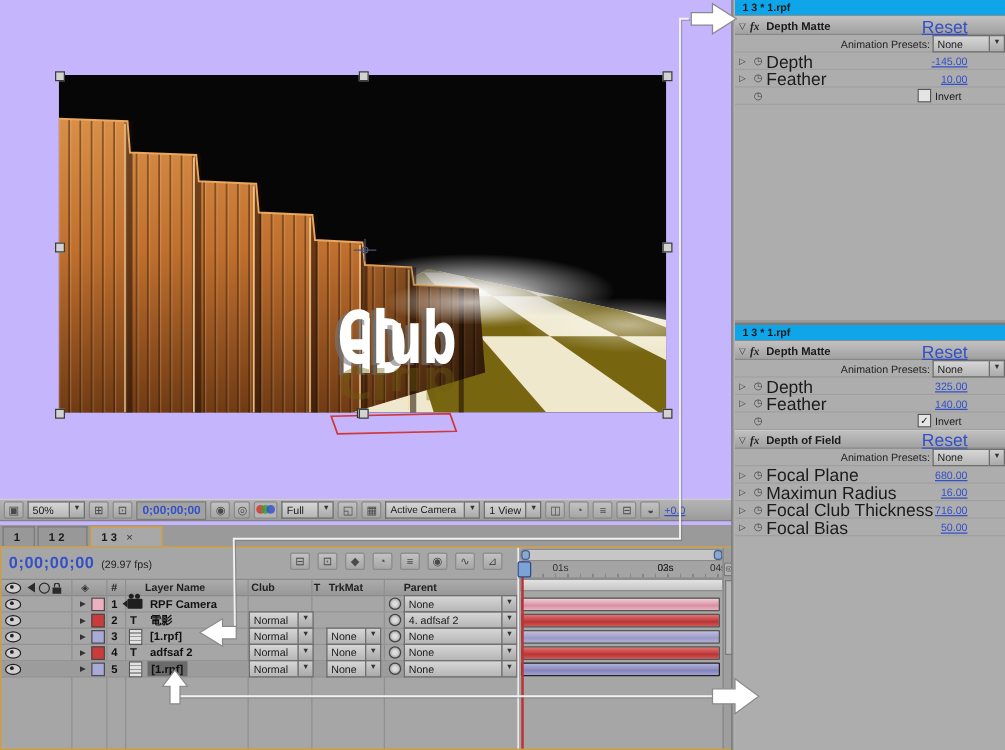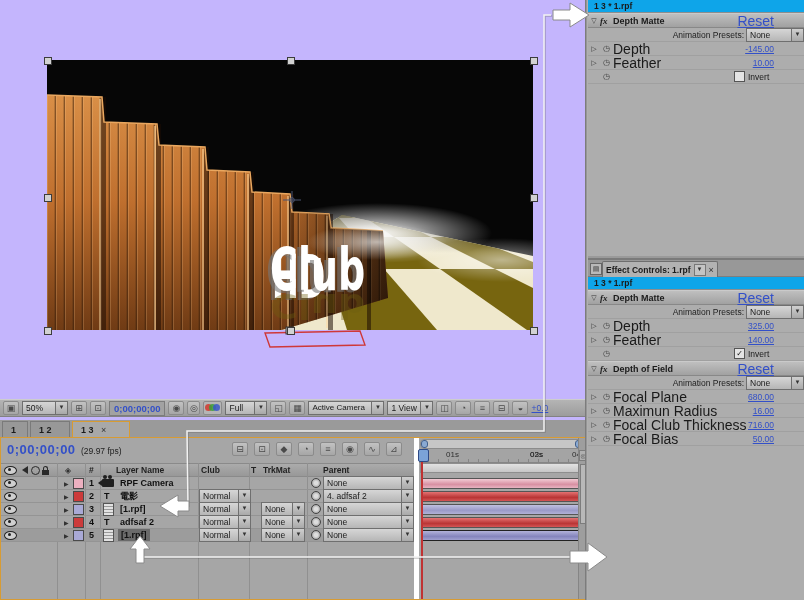--- a/index.html
+++ b/index.html
@@ -61,21 +61,21 @@
          background:#1f1f1f;box-shadow:5px 0 0 #1f1f1f;}
   .ftic{width:9px;height:11px;background:#e2e2e2;border:1px solid #555;
         background-image:repeating-linear-gradient(#e2e2e2 0 2px,#9a9a9a 2px 3px);}
   .tlic{font-weight:bold;font-size:9px;color:#111;}
   .lname{font-weight:bold;font-size:9px;color:#101010;white-space:nowrap;}
   .namechip{background:#6a6a6a;padding:0 3px;}
   .exp{font-size:6px;color:#333;}
   .whip{width:8px;height:8px;border:1px solid #444;border-radius:50%;background:radial-gradient(#ddd 30%,#888);}
   .hlabel{font-weight:bold;font-size:8.5px;color:#222;}
   
-  #tlright{position:absolute;left:413px;top:0;bottom:0;width:164px;border-left:5px solid #ffffff;}
+  #tlright{position:absolute;left:413px;top:0;bottom:0;width:164px;border-left:1px solid #ffffff;}
   #nav{position:absolute;left:1px;top:1px;width:161px;height:8px;background:#c6c6c6;border:1px solid #8b8b8b;border-radius:4px;}
   .navcap{position:absolute;top:0;width:7px;height:8px;background:#89a9d2;border-radius:3px;border:1px solid #44618c;box-sizing:border-box;}
   #ruler{position:absolute;left:0;top:11px;width:164px;height:13px;background:#a4a4a4;border-bottom:1px solid #868686;}
   #ruler::after{content:"";position:absolute;left:0;bottom:0;width:100%;height:3px;
         background:repeating-linear-gradient(90deg,transparent 0 9px,#858585 9px 10px);}
   .rlab{position:absolute;top:1px;font-size:8px;color:#2e2e2e;}
   #workarea{position:absolute;left:1px;top:25px;width:161px;height:8px;background:linear-gradient(#e2e2e2,#c6c6c6);
         border:1px solid #8e8e8e;}
   .lbar{position:absolute;left:2px;width:159px;height:11px;border:1px solid #555;box-sizing:border-box;border-radius:1px;}
   .bar-pink{background:linear-gradient(#f2cbd4,#d890a3 60%,#e7b3c1);}
@@ -525,28 +525,20 @@
     </div>
     <div class="erow">
       <span class="tri"> </span>
       <span class="sw">◷</span>
       <span class="cb"></span>
       <span class="cblabel">Invert</span>
     </div>
   </div>
 
   <div id="fxbot" class="abs">
-    <div id="fxtabbar">
-      <span class="panelic">▤</span>
-      <div id="fxtab">
-        <span class="lbl">Effect Controls: 1.rpf</span>
-        <span class="minibtn">▼</span>
-        <span style="font-size:9px;color:#333;">×</span>
-      </div>
-    </div>
     <div class="fxcomp">1 3 * 1.rpf</div>
 
     <div class="erow ehead">
       <span class="tri">▽</span>
       <span class="fxic">fx</span>
       <span class="ename">Depth Matte</span>
       <a class="hot reset">Reset</a>
     </div>
     <div class="erow">
       <span class="plabel">Animation Presets:</span>

